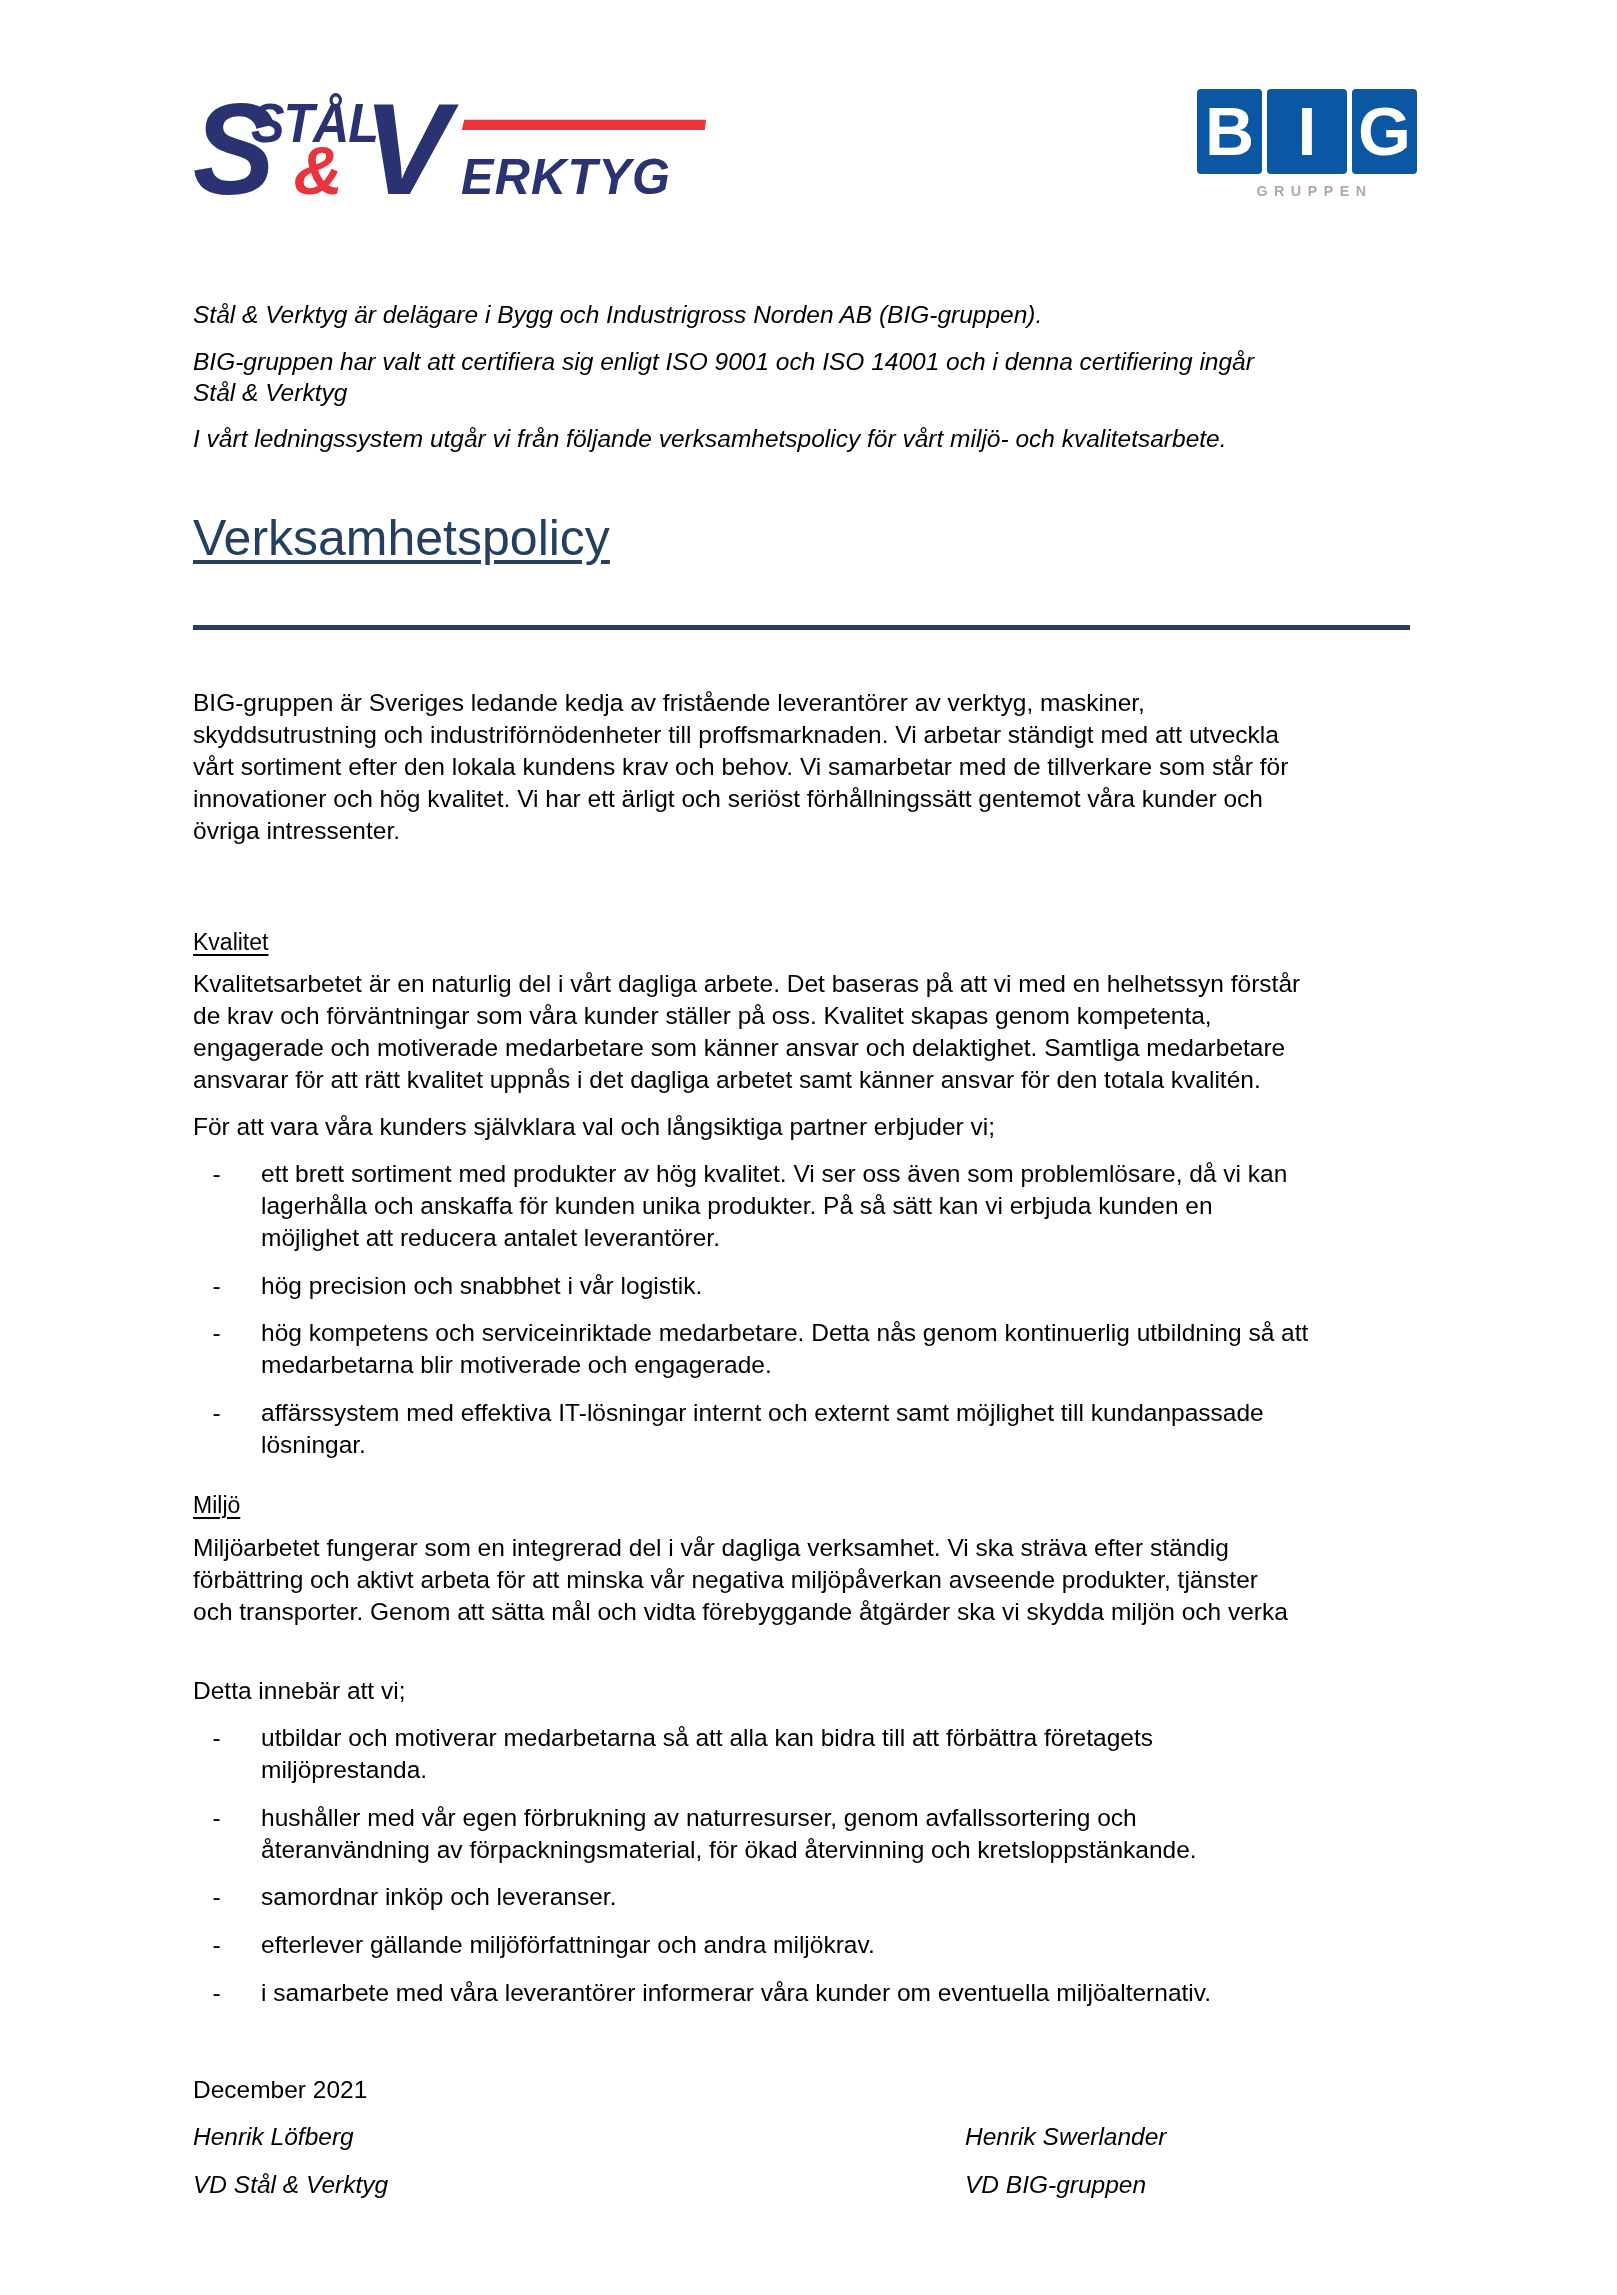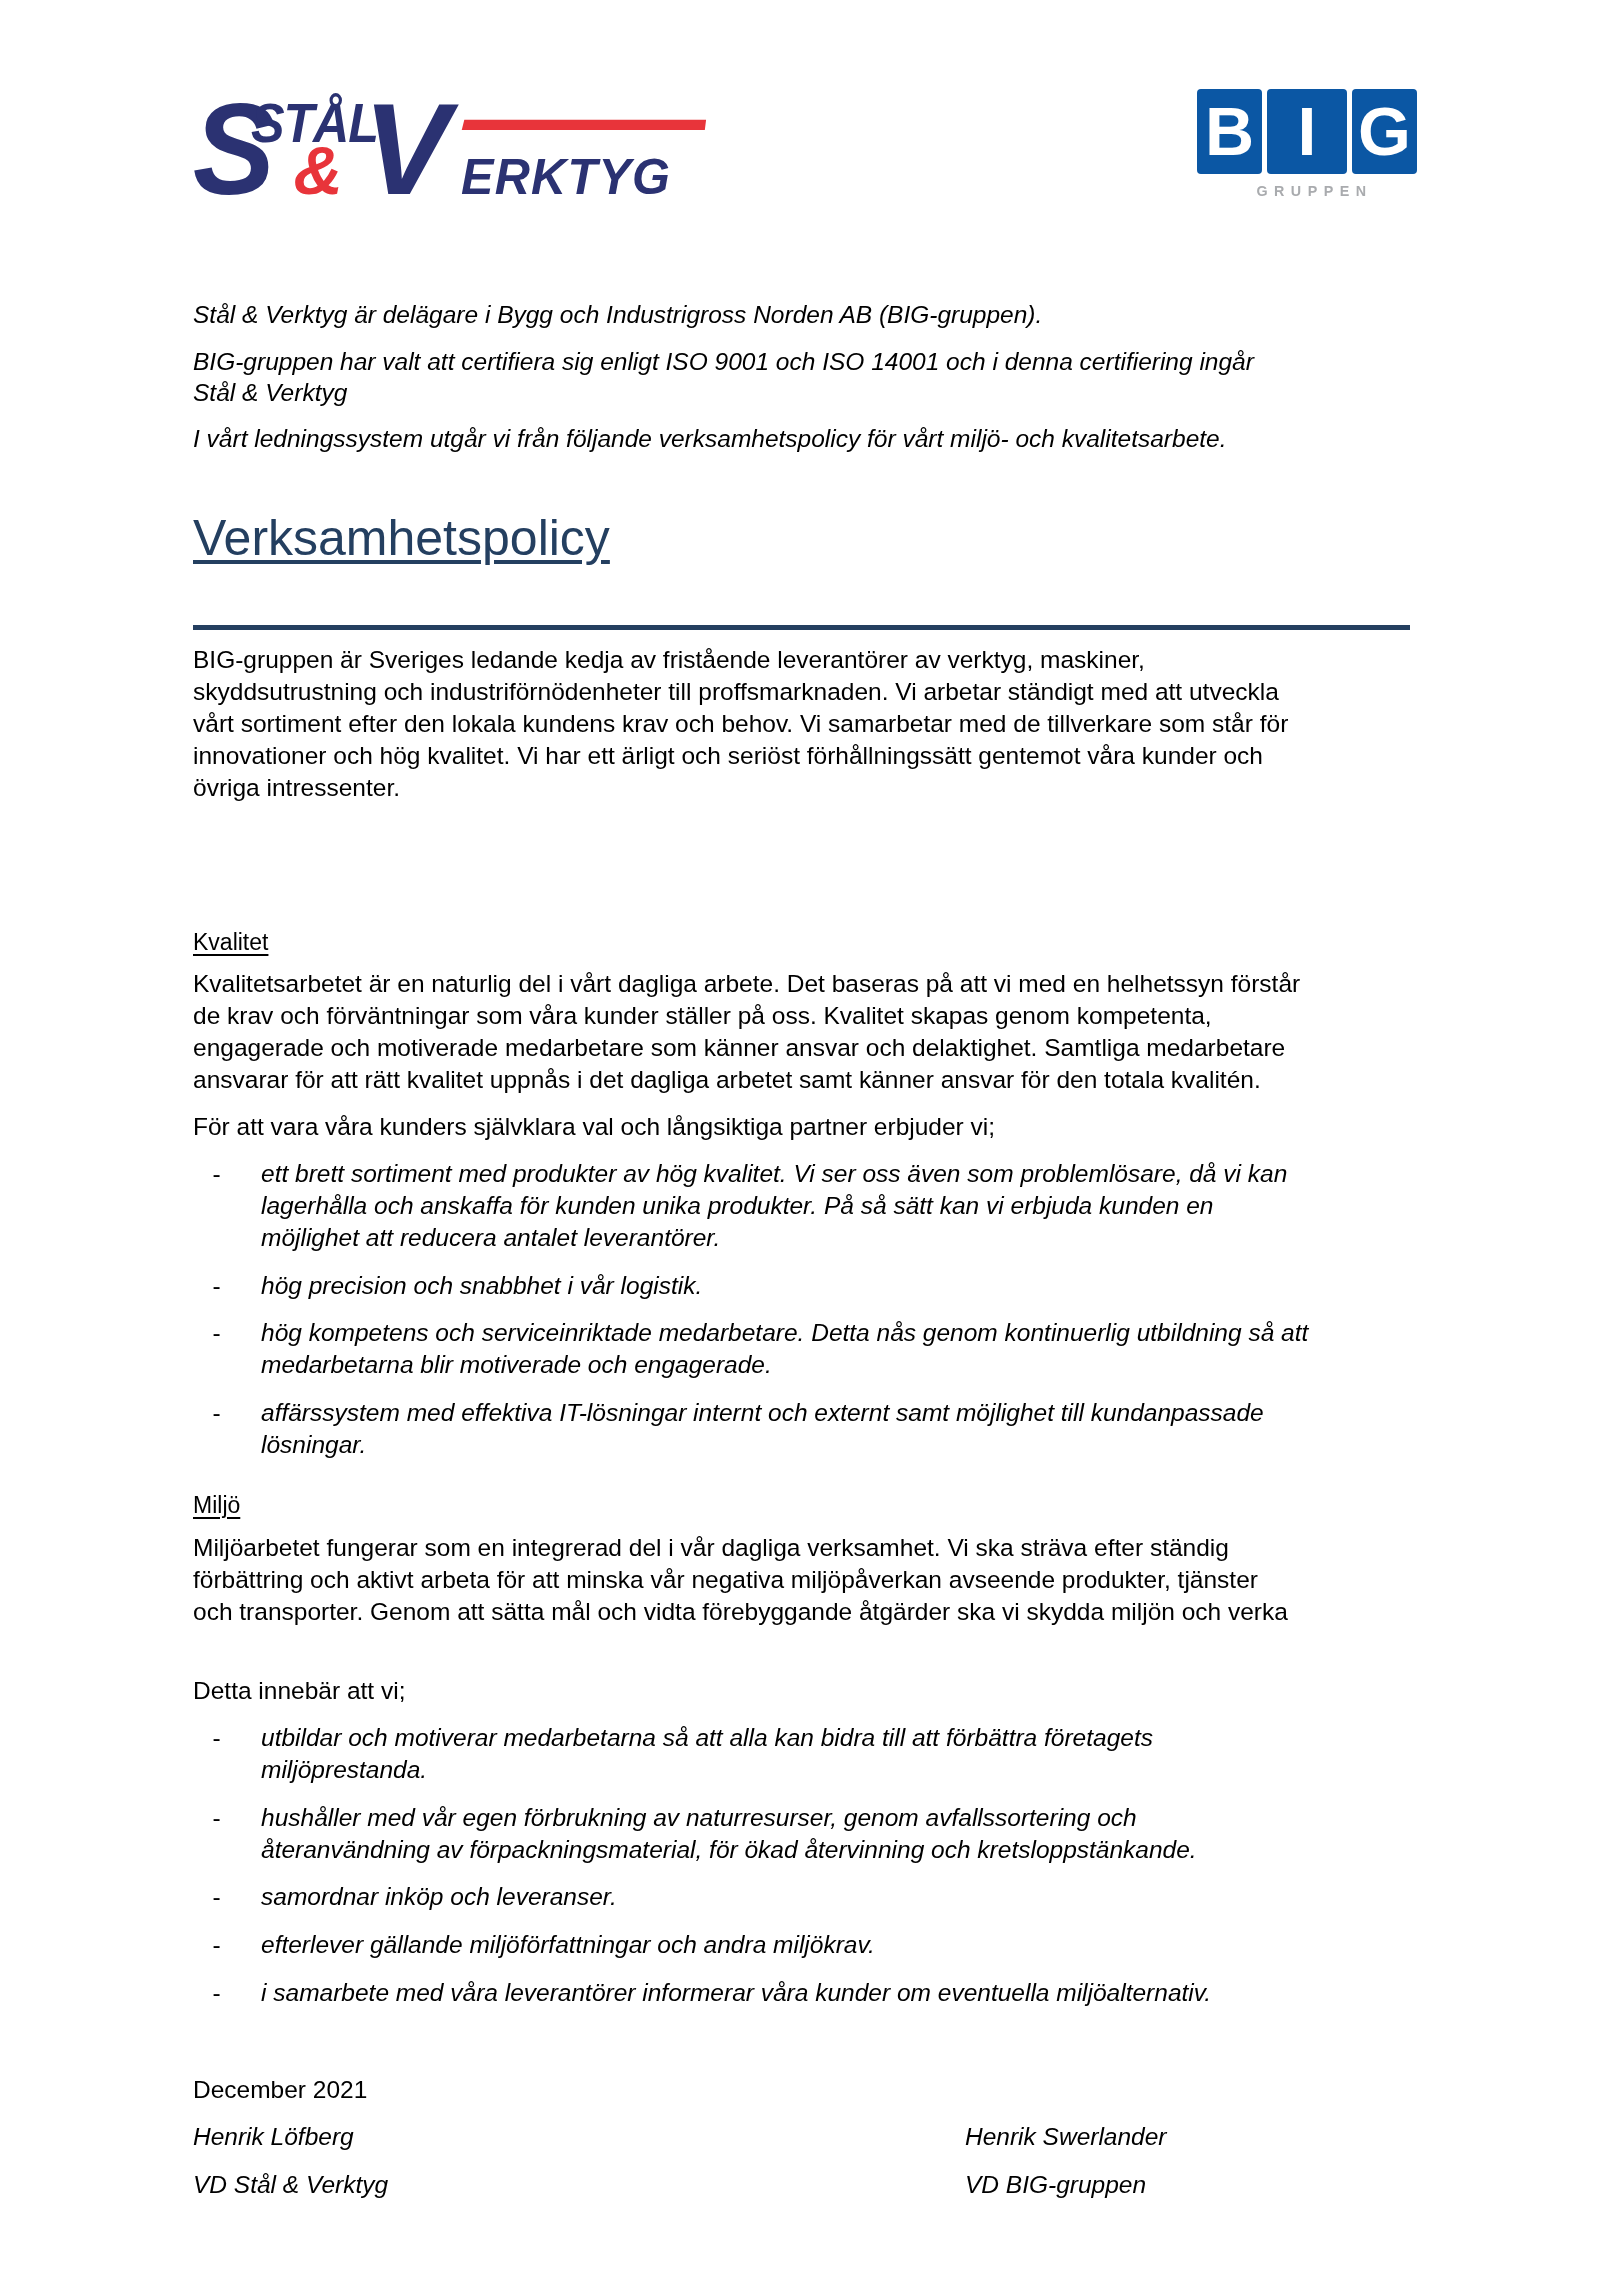--- a/index.html
+++ b/index.html
@@ -26,21 +26,21 @@
     .rule { position: absolute; left: 193px; top: 625px; width: 1217px; height: 4.6px; background: #243f60; }
 
     .body-block { position: absolute; left: 193px; width: 1239px; font-size: 24.5px; line-height: 32px; }
     .body-block p { margin: 0; white-space: nowrap; }
     .sec-head { position: absolute; left: 193px; font-size: 23px; text-decoration: underline;
                 text-decoration-thickness: 2px; text-underline-offset: 3.9px; line-height: 33px; }
 
     .list { position: absolute; left: 193px; width: 1239px; font-size: 24.5px; line-height: 32px; }
     .li { position: relative; padding-left: 68px; margin-bottom: 15.7px; }
     .li .dash { position: absolute; left: 19.6px; top: 0; }
-    .li .line { display: block; white-space: nowrap; font-style: italic; }
+    .li .line { display: block; white-space: nowrap; }
 
     .sig { position: absolute; font-size: 24.5px; line-height: 31px; white-space: nowrap; }
   </style>
 </head>
 <body>
 
 <div class="page">
 
   <div class="logo-sv">
     <svg width="518" height="117" viewBox="0 0 795 180">
@@ -71,21 +71,21 @@
     <p style="margin-bottom:15.7px;">
       <span style="display:block;">BIG-gruppen har valt att certifiera sig enligt ISO 9001 och ISO 14001 och i denna certifiering ingår</span>
       <span style="display:block;">Stål &amp; Verktyg</span>
     </p>
     <p>I vårt ledningssystem utgår vi från följande verksamhetspolicy för vårt miljö- och kvalitetsarbete.</p>
   </div>
 
   <div class="title">Verksamhetspolicy</div>
   <div class="rule"></div>
 
-  <div class="body-block" style="top:644px;">
+  <div class="body-block" style="top:687px;">
     <p>BIG-gruppen är Sveriges ledande kedja av fristående leverantörer av verktyg, maskiner,</p>
     <p>skyddsutrustning och industriförnödenheter till proffsmarknaden. Vi arbetar ständigt med att utveckla</p>
     <p>vårt sortiment efter den lokala kundens krav och behov. Vi samarbetar med de tillverkare som står för</p>
     <p>innovationer och hög kvalitet. Vi har ett ärligt och seriöst förhållningssätt gentemot våra kunder och</p>
     <p>övriga intressenter.</p>
   </div>
 
   <div class="sec-head" style="top:926px;">Kvalitet</div>
   <div class="body-block" style="top:968px;">
     <p>Kvalitetsarbetet är en naturlig del i vårt dagliga arbete. Det baseras på att vi med en helhetssyn förstår</p>

